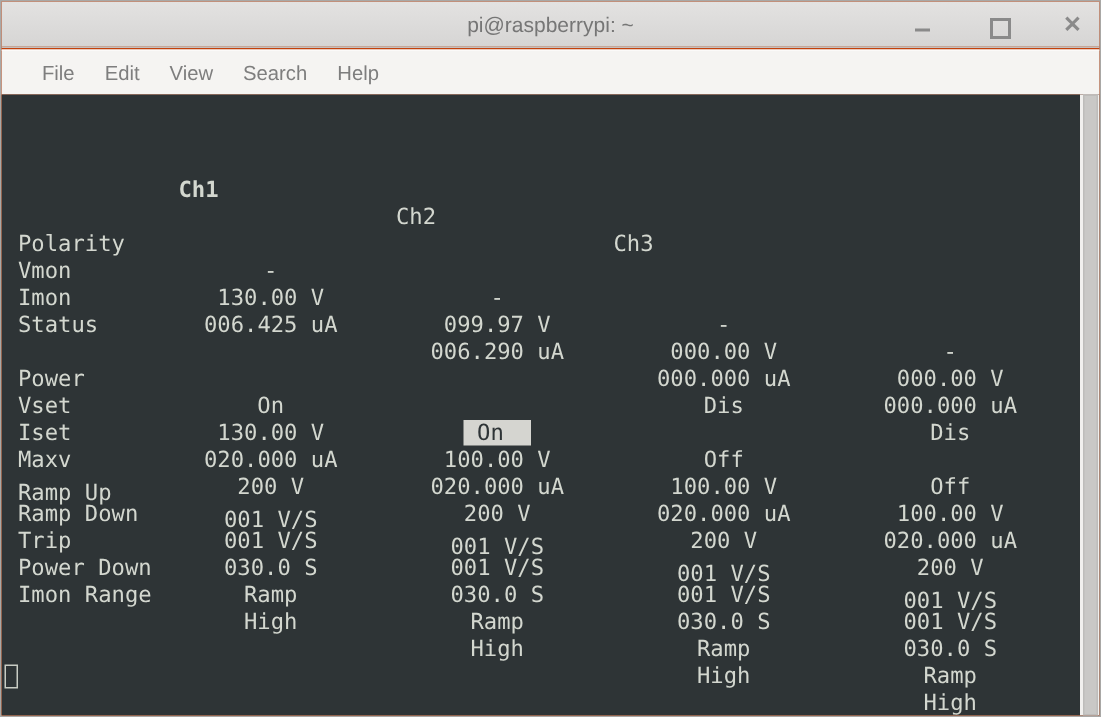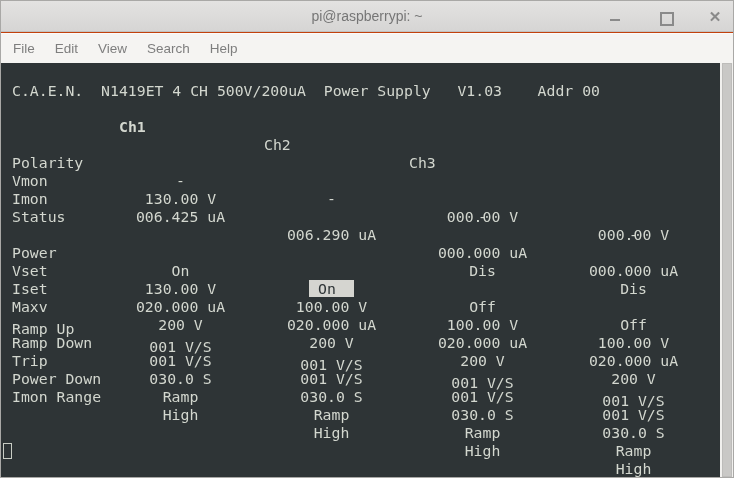--- a/index.html
+++ b/index.html
@@ -21,21 +21,21 @@
   .wbtn-min::after { content:""; position:absolute; left:3px; right:3px; bottom:4px;
                      height:2px; background:#8A8A8A; }
   .wbtn-max::after { content:""; position:absolute; left:3px; top:3px;
                      width:10px; height:10px; border:2px solid #8A8A8A; }
   .wbtn-close { color:#8A8A8A; font-size:15px; line-height:16px; text-align:center;
                 font-weight:bold; }
 
   
   .menubar { position:absolute; top:32px; left:0; right:0; height:30px;
              background:#F5F4F2; display:flex; align-items:center;
-             padding-left:2px; border-top:1px solid #FBFAF9; }
+             padding-left:17px; border-top:1px solid #FBFAF9; }
   .menu-item { font-size:13.5px; color:#7E7E7E; padding:5px 10px; }
 
   
   .terminal { position:absolute; top:62px; left:0; right:0; bottom:0;
               background:#2E3436; color:#D3D7CF;
               font-family:"DejaVu Sans Mono", monospace;
               font-size:14.8px; line-height:18px; white-space:pre; }
   .ln { position:absolute; left:0; right:13px; height:18px; }
   .lbl { position:absolute; left:11px; }
   .c0 { position:absolute; left:104px; width:151px; text-align:center; }
@@ -72,41 +72,39 @@
   <div class="menubar">
     <span class="menu-item">File</span>
     <span class="menu-item">Edit</span>
     <span class="menu-item">View</span>
     <span class="menu-item">Search</span>
     <span class="menu-item">Help</span>
   </div>
 
   <div class="terminal">
 
-    <div class="ln" style="top:1px">
-      <span class="lbl">C.A.E.N.  N1419ET 4 CH 500V/200uA  Power Supply   V1.03    Addr 00</span>
-    </div>
 
     <div class="ln" style="top:37px">
       <span class="chh0">Ch1</span>
       <span class="chh1">Ch2</span>
       <span class="chh2">Ch3</span>
     </div>
 
     <div class="ln" style="top:73px">
       <span class="lbl">Polarity</span>
       <span class="c0">-</span>
       <span class="c1">-</span>
       <span class="c2">-</span>
       <span class="c3">-</span>
     </div>
 
     <div class="ln" style="top:91px">
       <span class="lbl">Vmon</span>
       <span class="c0">130.00 V</span>
+      <span class="c1">099.97 V</span>
       <span class="c2">000.00 V</span>
       <span class="c3">000.00 V</span>
     </div>
 
     <div class="ln" style="top:109px">
       <span class="lbl">Imon</span>
       <span class="c0">006.425 uA</span>
       <span class="c1">006.290 uA</span>
       <span class="c2">000.000 uA</span>
       <span class="c3">000.000 uA</span>

